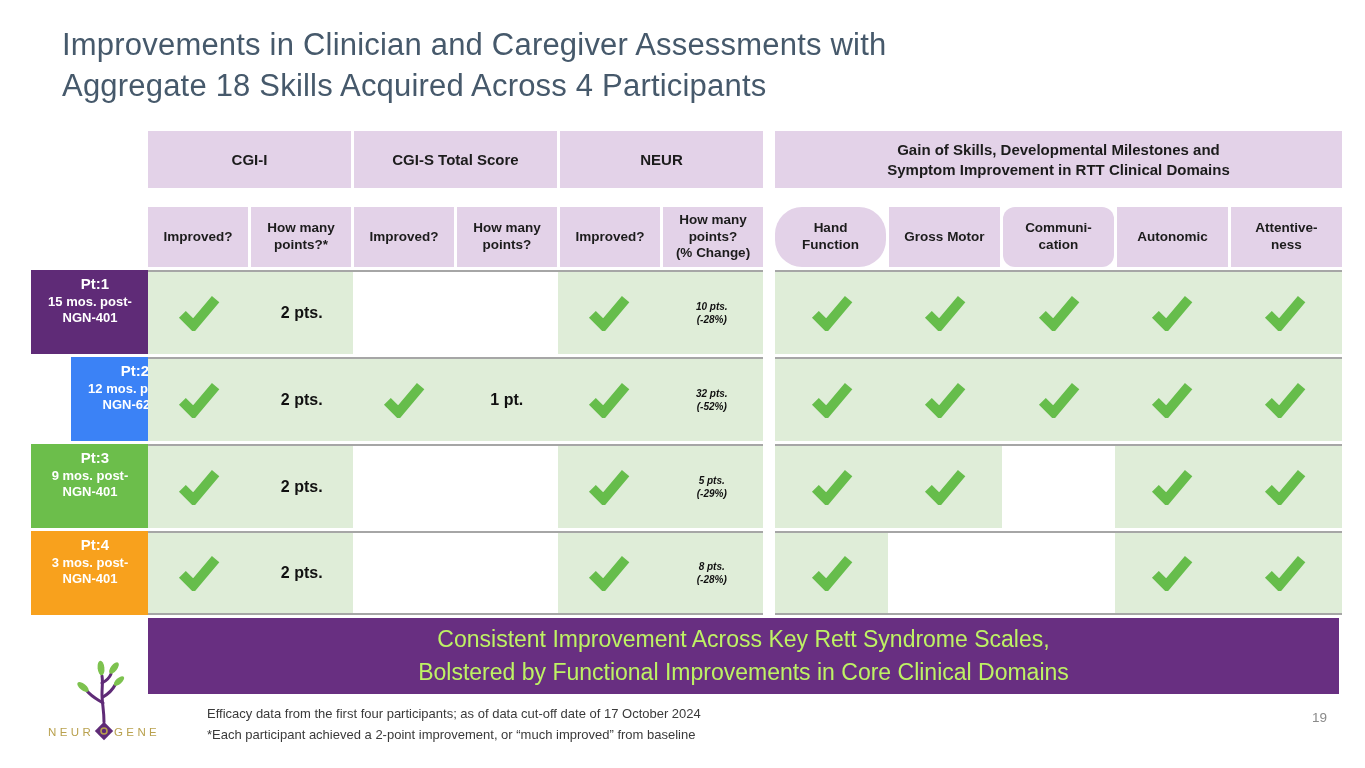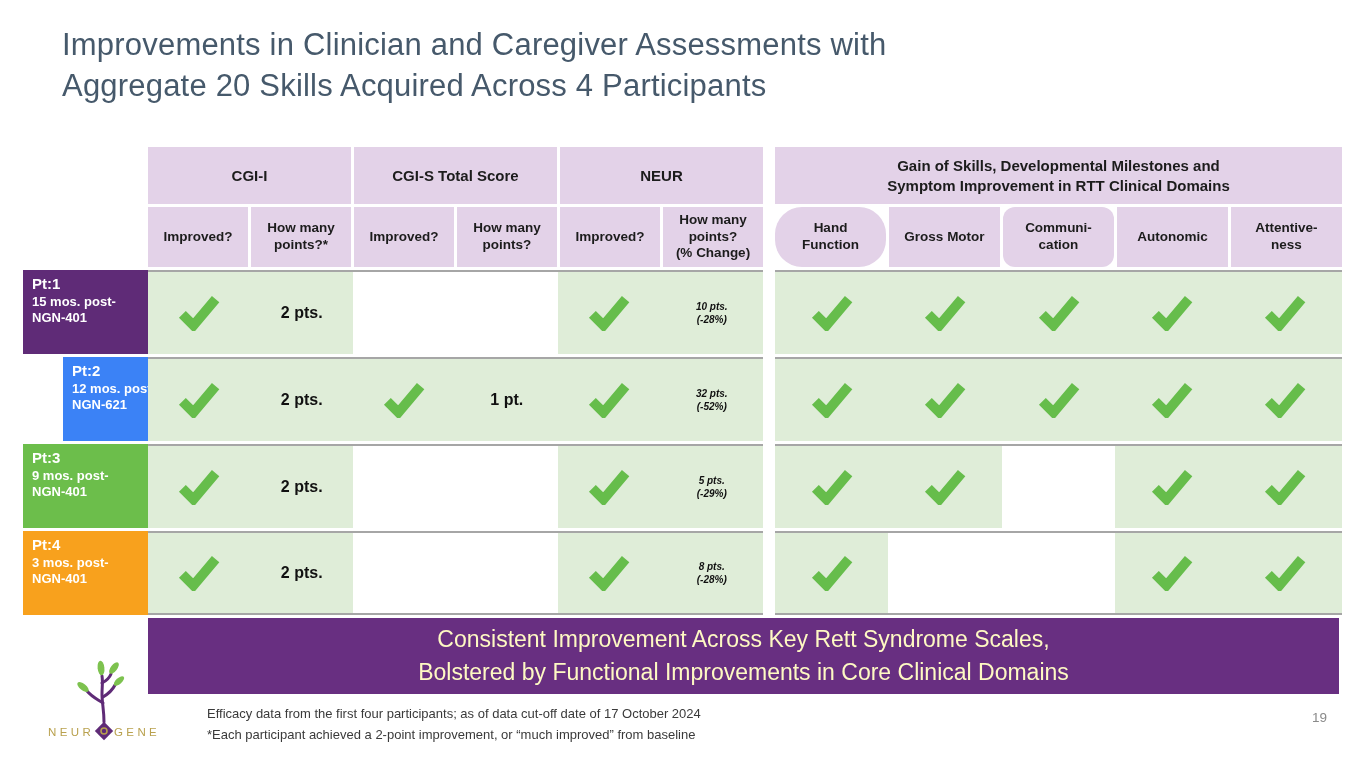--- a/index.html
+++ b/index.html
@@ -11,55 +11,55 @@
          font-weight:400;color:var(--title_text);letter-spacing:.2px;}
 
   
   .hrow{position:absolute;left:148px;display:flex;gap:3px;}
   .hcell{background:var(--header_lavender);display:flex;align-items:center;justify-content:center;
          text-align:center;color:#1c1c1c;font-weight:700;box-sizing:border-box;}
   .group-h{font-size:15px;line-height:1.3;}
   .sub-h{font-size:13.5px;line-height:1.25;}
 
   .trow{position:absolute;left:23px;width:1319px;height:84px;}
-  .rowhead{position:absolute;left:0;top:0;width:125px;height:84px;box-sizing:border-box;
-           padding:5px 6px 5px 9px;color:#fff;}
+  .rowhead{position:absolute;left:8px;top:0;width:125px;height:84px;box-sizing:border-box;
+           padding:5px 6px 5px 9px;color:#fff;text-align:center;}
   .rowhead .pt{font-size:15px;font-weight:700;line-height:1.25;}
   .rowhead .timing{font-size:13px;font-weight:700;line-height:1.28;width:100px;}
   .lband{position:absolute;left:125px;top:0;width:615px;height:84px;background:var(--cell_green);
          display:flex;box-sizing:border-box;border-top:2px solid var(--row_separator);align-items:center;}
   .rband{position:absolute;left:752px;top:0;width:567px;height:84px;background:var(--cell_green);
          display:flex;box-sizing:border-box;border-top:2px solid var(--row_separator);}
   .trow.last .lband,.trow.last .rband{border-bottom:2px solid var(--row_separator);}
   .seg{width:205px;height:100%;display:flex;}
   .half{width:50%;display:flex;align-items:center;justify-content:center;}
   .dcell{flex:1 1 0;display:flex;align-items:center;justify-content:center;}
   .seg.empty,.dcell.empty{background:#fff;}
   .seg.empty *,.dcell.empty *{visibility:hidden;}
   .pts{font-size:16px;font-weight:700;color:#111;}
   .pts2{font-size:10px;font-weight:700;color:#111;text-align:center;line-height:1.35;font-style:italic;}
   .check{width:42px;height:36px;}
 
   
   .banner{position:absolute;left:148px;top:618px;width:1191px;height:76px;background:var(--banner_purple);
-          color:#fef9c3;display:flex;align-items:center;justify-content:center;text-align:center;
+          color:#bef264;display:flex;align-items:center;justify-content:center;text-align:center;
           font-size:23px;line-height:1.45;font-weight:400;}
   .footnotes{position:absolute;left:207px;top:704px;font-size:13px;line-height:1.6;color:var(--footnote_gray);}
   .pagenum{position:absolute;left:1312px;top:710px;font-size:13.5px;color:var(--page_gray);}
   .logo{position:absolute;left:46px;top:656px;}
 </style>
 </head>
 <body>
 
 <div class="slide">
 
   <div class="title pre">Improvements in Clinician and Caregiver Assessments with
-Aggregate 20 Skills Acquired Across 4 Participants</div>
-
-  <div class="hrow" style="top:147px;">
+Aggregate 18 Skills Acquired Across 4 Participants</div>
+
+  <div class="hrow" style="top:131px;">
     <div class="hcell group-h" style="width:203px;height:57px;">CGI-I</div>
     <div class="hcell group-h" style="width:203px;height:57px;">CGI-S Total Score</div>
     <div class="hcell group-h" style="width:203px;height:57px;">NEUR</div>
     <div style="width:6px;"></div>
     <div class="hcell group-h pre" style="width:567px;height:57px;">Gain of Skills, Developmental Milestones and
 Symptom Improvement in RTT Clinical Domains</div>
   </div>
 
   <div class="hrow" style="top:207px;">
     <div class="hcell sub-h pre" style="width:100px;height:60px;">Improved?</div>

